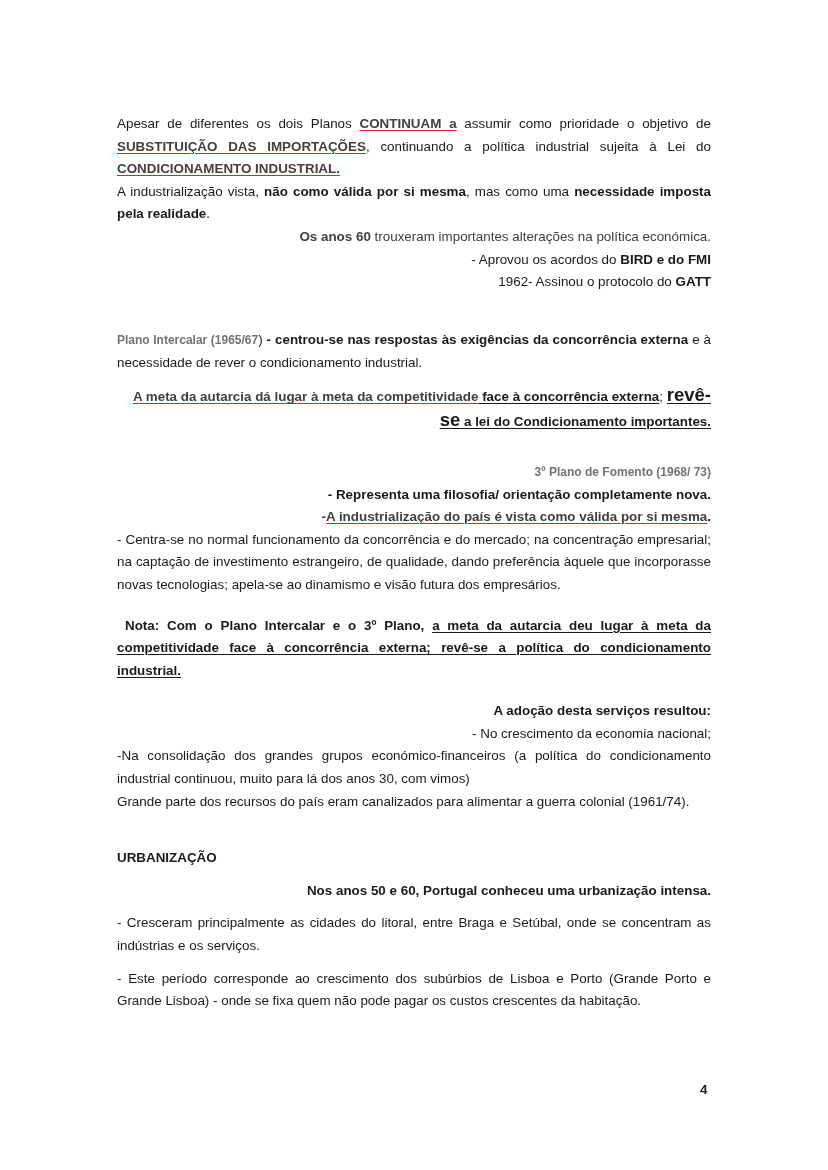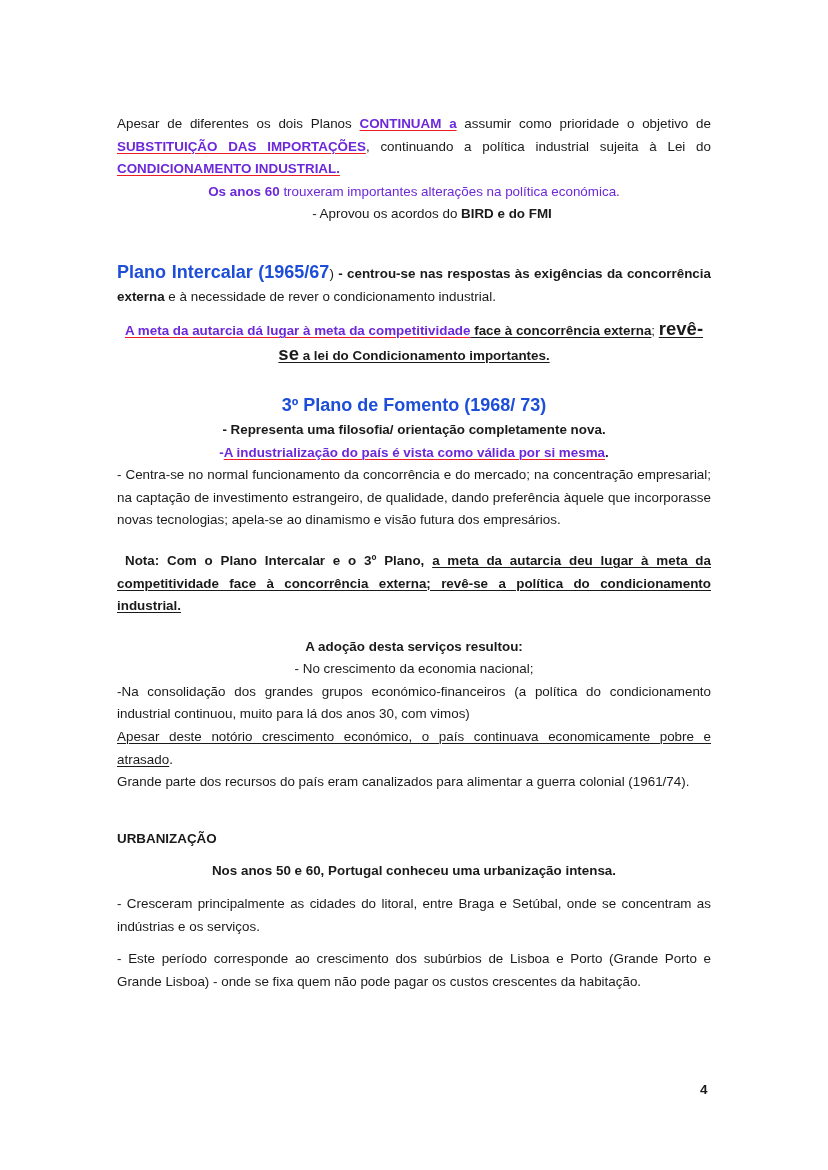--- a/index.html
+++ b/index.html
@@ -26,38 +26,38 @@
     width: 594px;
   }
   p.blk {
     margin: 0;
     font-size: 13.4px;
     line-height: 22.6px;
     text-align: justify;
     color: #1a1a1a;
     letter-spacing: 0.0px;
   }
-  p.nojust { text-align: center; }
-  .red { color: #6d28d9; }
+  p.nojust { text-align: right; }
+  .red { color: #404040; }
   .b { font-weight: bold; }
   .u {
     text-decoration: underline;
     text-underline-offset: 2px;
     text-decoration-thickness: 1px;
   }
   .ured {
     text-decoration: underline;
     text-decoration-color: #ed1c24;
     text-underline-offset: 2px;
     text-decoration-thickness: 1.2px;
   }
   .h-red {
-    color: #1d4ed8;
+    color: #737373;
     font-weight: bold;
-    font-size: 18px;
+    font-size: 12px;
     line-height: 24px;
   }
   .big {
     font-size: 18.5px;
     font-weight: bold;
   }
   .gap-sm { height: 10px; }
   .gap-md { height: 18px; }
   .gap-lg { height: 26px; }
   .gap-xl { height: 34px; }
@@ -74,27 +74,29 @@
   }
 </style>
 </head>
 <body>
 
 <div class="page">
   <div class="content">
 
     <p class="blk"><span>Apesar de diferentes os dois Planos </span><span class="red b ured">CONTINUAM a</span><span> assumir como prioridade o objetivo de </span><span class="red b ured">SUBSTITUIÇÃO DAS IMPORTAÇÕES</span><span>, continuando a política industrial sujeita à Lei do </span><span class="red b ured">CONDICIONAMENTO INDUSTRIAL.</span></p>
 
+    <p class="blk"><span>A industrialização vista, </span><span class="b">não como válida por si mesma</span><span>, mas como uma </span><span class="b">necessidade imposta pela realidade</span><span>.</span></p>
 
     <p class="blk nojust"><span class="red b">Os anos 60</span><span class="red"> trouxeram importantes alterações na política económica.</span></p>
 
 
 
     <p class="blk nojust indent-1"><span>- Aprovou os acordos do </span><span class="b">BIRD e do FMI</span></p>
 
+    <p class="blk nojust"><span>1962- Assinou o protocolo do </span><span class="b">GATT</span></p>
 
     <div class="gap-xl"></div>
 
     <p class="blk"><span class="h-red">Plano Intercalar (1965/67</span><span>)</span><span class="b"> - centrou-se nas respostas às exigências da concorrência externa</span><span>  e à necessidade de rever o condicionamento industrial.</span></p>
 
     <div class="gap-sm"></div>
 
     <p class="blk nojust"><span class="red b ured">A meta da autarcia dá lugar à meta da competitividade</span><span class="b u"> face à concorrência externa</span><span>; </span><span class="big u">revê-se</span><span class="b u"> a lei do Condicionamento importantes.</span></p>
 
     <div class="gap-lg"></div>
@@ -112,21 +114,20 @@
     <p class="blk indent-nota"><span class="b">Nota: Com o Plano Intercalar e o 3º Plano, </span><span class="b u">a meta da autarcia deu lugar à meta da competitividade face à concorrência externa; revê-se a política do condicionamento industrial.</span></p>
 
     <div class="gap-md"></div>
 
     <p class="blk nojust"><span class="b">A adoção desta serviços resultou:</span></p>
 
     <p class="blk nojust">- No crescimento da economia nacional;</p>
 
     <p class="blk">-Na consolidação dos grandes grupos económico-financeiros (a política do condicionamento industrial continuou, muito para lá dos anos 30, com vimos)</p>
 
-    <p class="blk"><span class="u">Apesar deste notório crescimento económico, o país continuava economicamente pobre e atrasado</span><span>.</span></p>
 
     <p class="blk">Grande parte dos recursos do país eram canalizados para alimentar a guerra colonial (1961/74).</p>
 
     <div class="gap-xl"></div>
 
     <p class="blk center"><span class="b">URBANIZAÇÃO</span></p>
 
     <div class="gap-sm"></div>
 
     <p class="blk nojust"><span class="b">Nos anos 50 e 60, Portugal conheceu uma urbanização intensa.</span></p>

